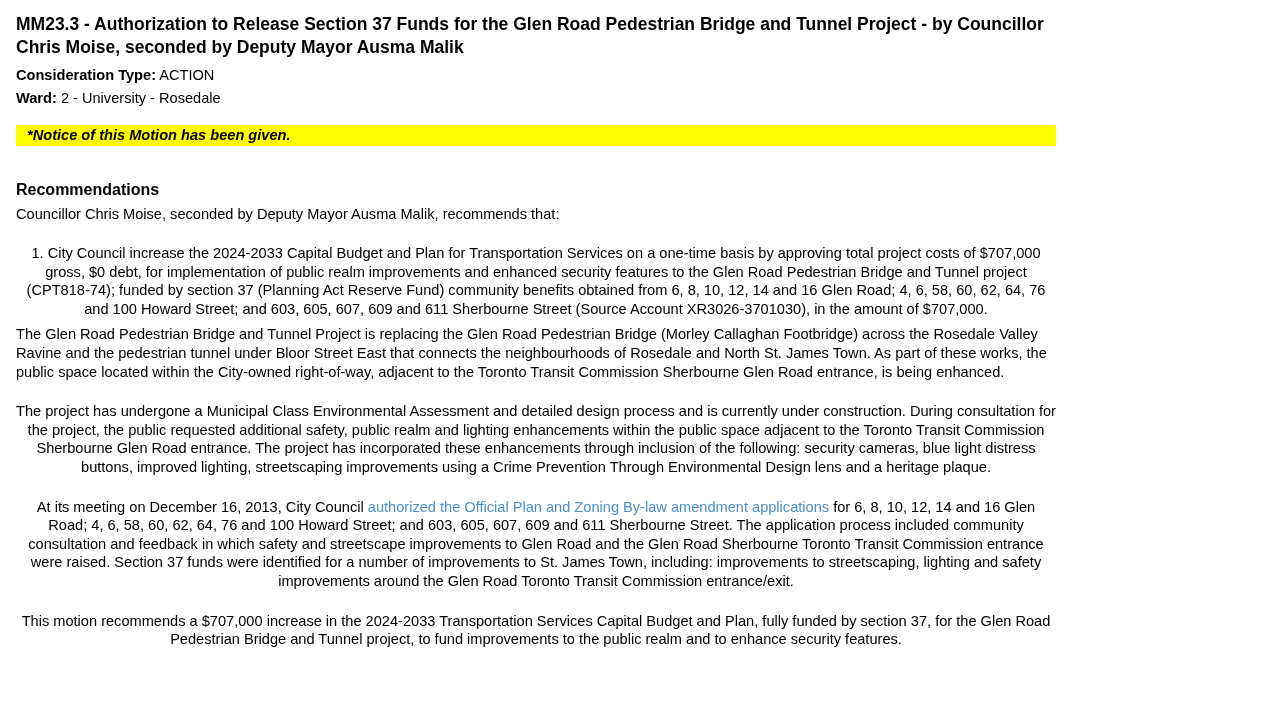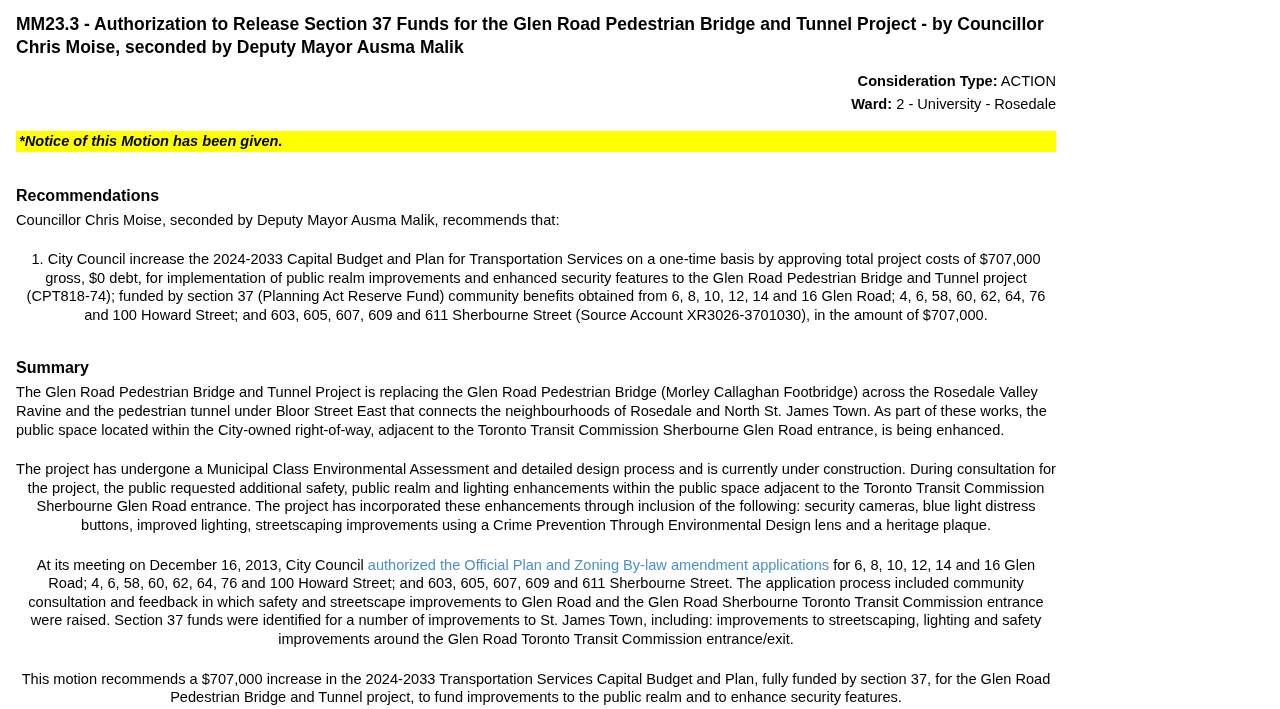--- a/index.html
+++ b/index.html
@@ -24,37 +24,36 @@
     font-weight: bold;
     color: #000000;
   }
   h2.doc-subtitle {
     margin: 22px 0 0 0;
     font-size: 15.5px;
     line-height: 16px;
     font-weight: bold;
   }
   .meta-block {
-    margin-top: 16px;
-    text-align: right;
+    margin-top: 10px;
   }
   .meta-row {
     font-size: 14.6px;
     line-height: 15px;
     margin-bottom: 8px;
   }
   .meta-label {
     font-weight: bold;
   }
   .meta-value {
     font-weight: normal;
   }
   .notice-box {
     margin-top: 19px;
-    padding: 1px 3px;
+    padding: 1px 11px;
     font-size: 14.6px;
     line-height: 18.5px;
     font-weight: bold;
     font-style: italic;
   }
   h3.section-heading {
     margin: 36px 0 0 0;
     font-size: 16px;
     line-height: 16px;
     font-weight: bold;
@@ -95,21 +94,20 @@
   <div class="notice-box" id="notice-box" style="background: rgb(255, 255, 0); color: rgb(0, 0, 0);">
     <div>*Notice of this Motion has been given.</div>
   </div>
 
   <h3 class="section-heading">Recommendations</h3>
 
   <p class="body-para">Councillor Chris Moise, seconded by Deputy Mayor Ausma Malik, recommends that:</p>
 
   <p class="body-para spaced">1. City Council increase the 2024-2033 Capital Budget and Plan for Transportation Services on a one-time basis by approving total project costs of $707,000 gross, $0 debt, for implementation of public realm improvements and enhanced security features to the Glen Road Pedestrian Bridge and Tunnel project (CPT818-74); funded by section 37 (Planning Act Reserve Fund) community benefits obtained from 6, 8, 10, 12, 14 and 16 Glen Road; 4, 6, 58, 60, 62, 64, 76 and 100 Howard Street; and 603, 605, 607, 609 and 611 Sherbourne Street (Source Account XR3026-3701030), in the amount of $707,000.</p>
 
-  <h3 class="section-heading">Summary</h3>
 
   <p class="body-para">The Glen Road Pedestrian Bridge and Tunnel Project is replacing the Glen Road Pedestrian Bridge (Morley Callaghan Footbridge) across the Rosedale Valley Ravine and the pedestrian tunnel under Bloor Street East that connects the neighbourhoods of Rosedale and North St. James Town. As part of these works, the public space located within the City-owned right-of-way, adjacent to the Toronto Transit Commission Sherbourne Glen Road entrance, is being enhanced.</p>
 
   <p class="body-para spaced">The project has undergone a Municipal Class Environmental Assessment and detailed design process and is currently under construction. During consultation for the project, the public requested additional safety, public realm and lighting enhancements within the public space adjacent to the Toronto Transit Commission Sherbourne Glen Road entrance. The project has incorporated these enhancements through inclusion of the following: security cameras, blue light distress buttons, improved lighting, streetscaping improvements using a Crime Prevention Through Environmental Design lens and a heritage plaque.</p>
 
   <p class="body-para spaced"><span>At its meeting on December 16, 2013, City Council </span><a href="#" class="doc-link" id="bylaw-link" style="color: rgb(77, 143, 202);">authorized the Official Plan and Zoning By-law amendment applications</a><span> for 6, 8, 10, 12, 14 and 16 Glen Road; 4, 6, 58, 60, 62, 64, 76 and 100 Howard Street; and 603, 605, 607, 609 and 611 Sherbourne Street. The application process included community consultation and feedback in which safety and streetscape improvements to Glen Road and the Glen Road Sherbourne Toronto Transit Commission entrance were raised. Section 37 funds were identified for a number of improvements to St. James Town, including: improvements to streetscaping, lighting and safety improvements around the Glen Road Toronto Transit Commission entrance/exit.</span></p>
 
   <p class="body-para spaced">This motion recommends a $707,000 increase in the 2024-2033 Transportation Services Capital Budget and Plan, fully funded by section 37, for the Glen Road Pedestrian Bridge and Tunnel project, to fund improvements to the public realm and to enhance security features.</p>
 
 </div>

